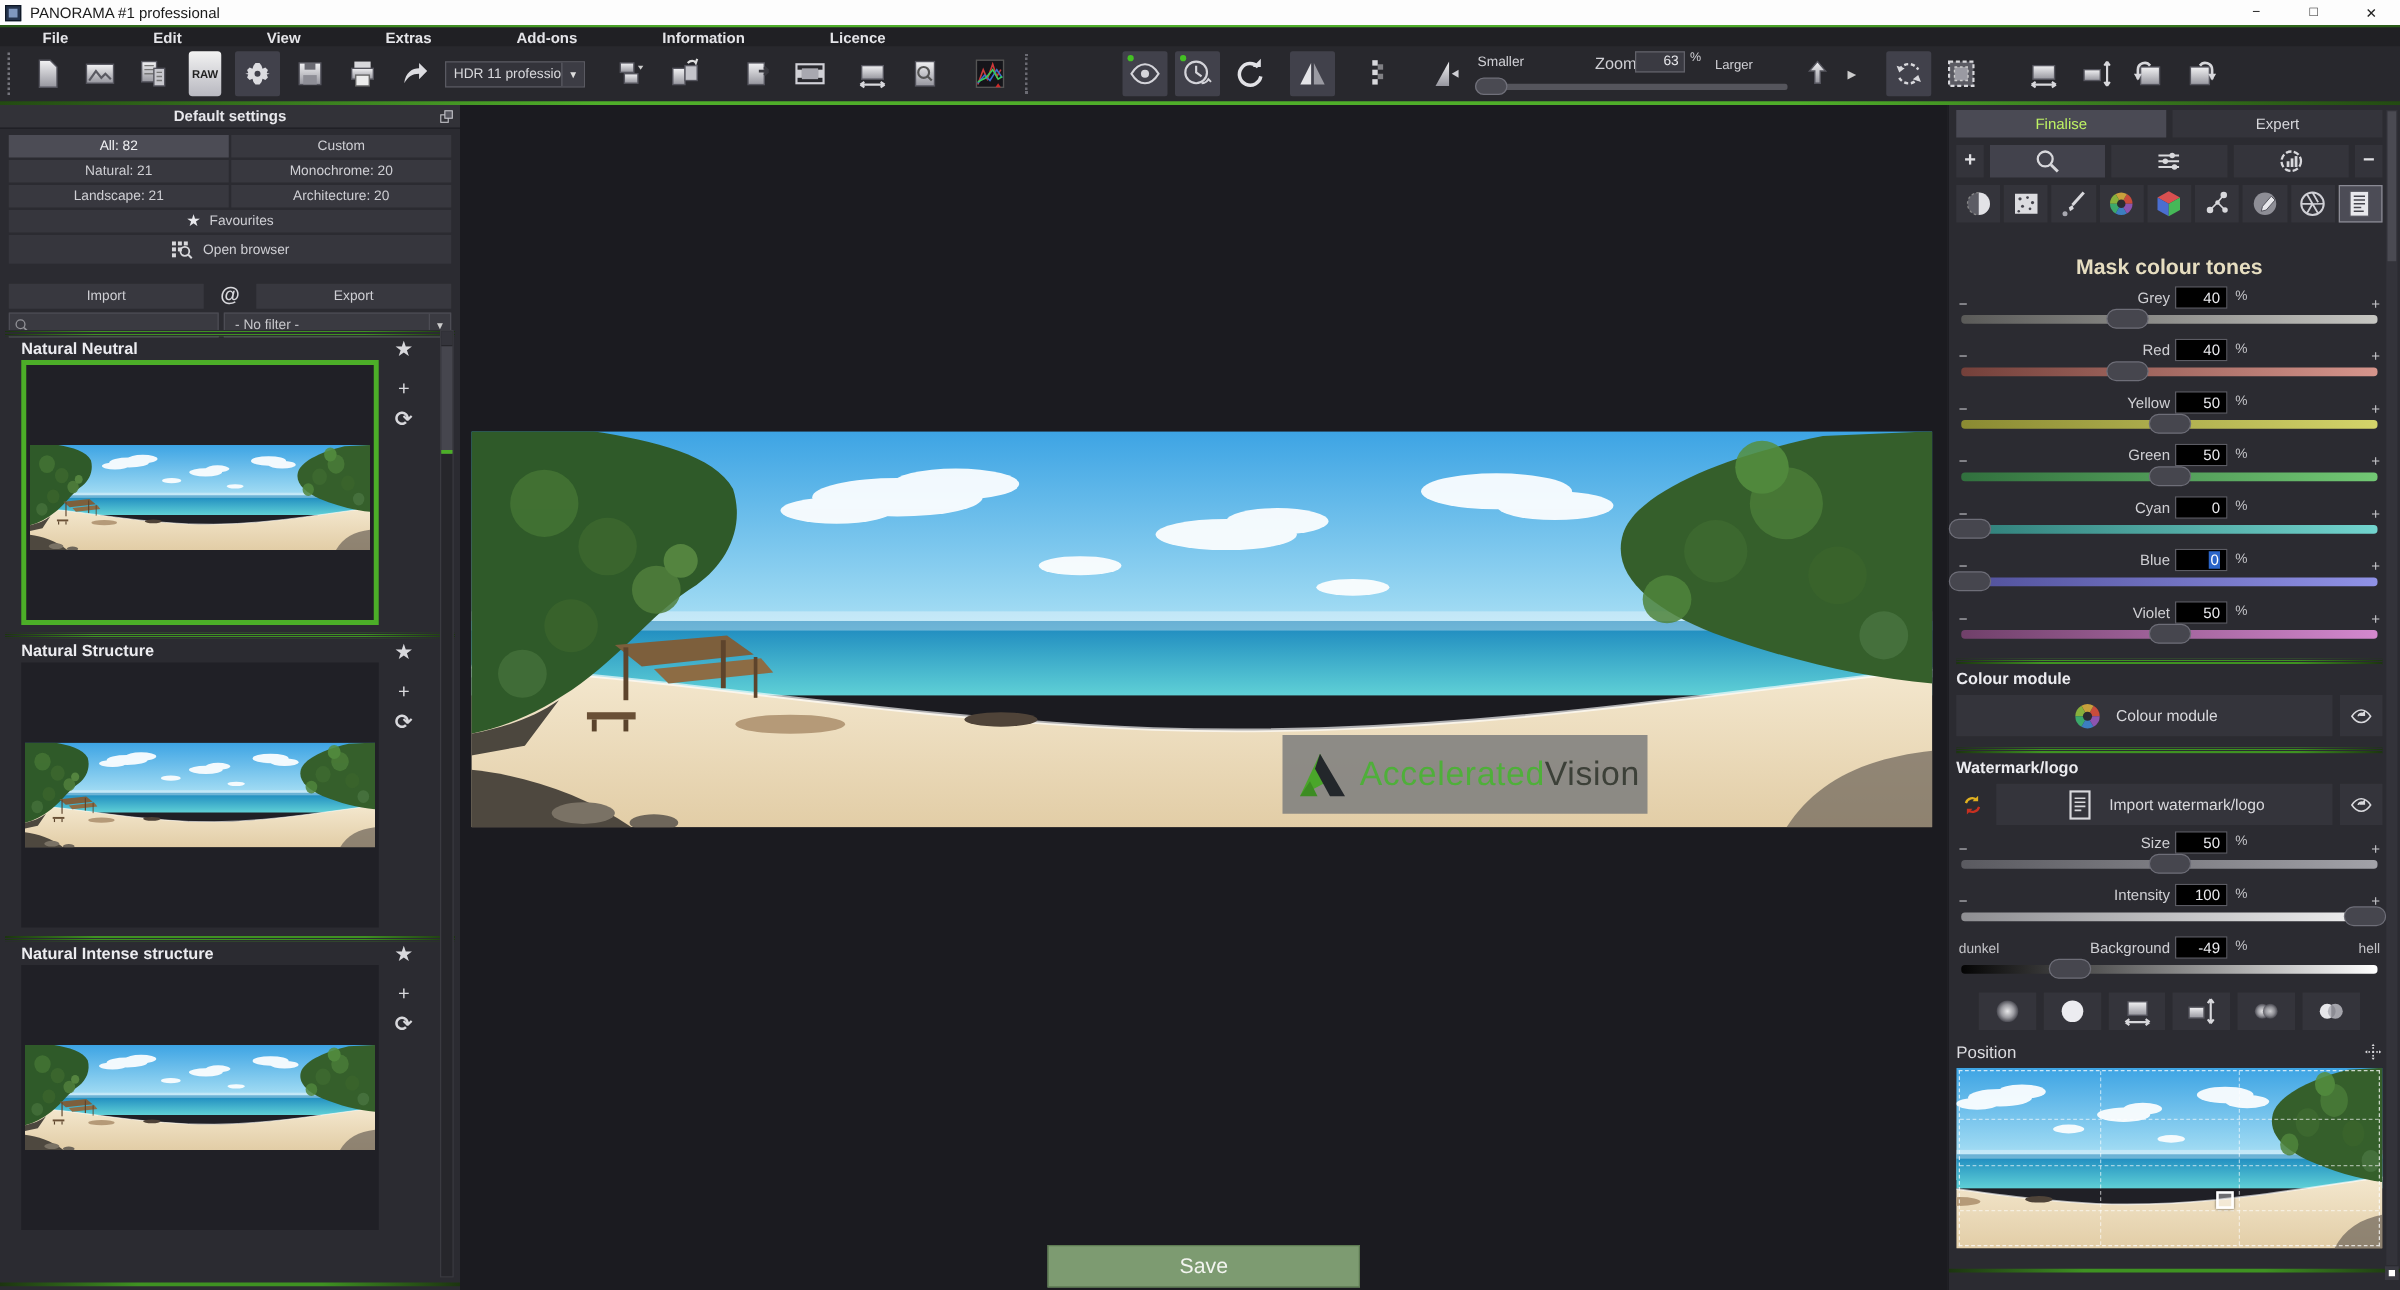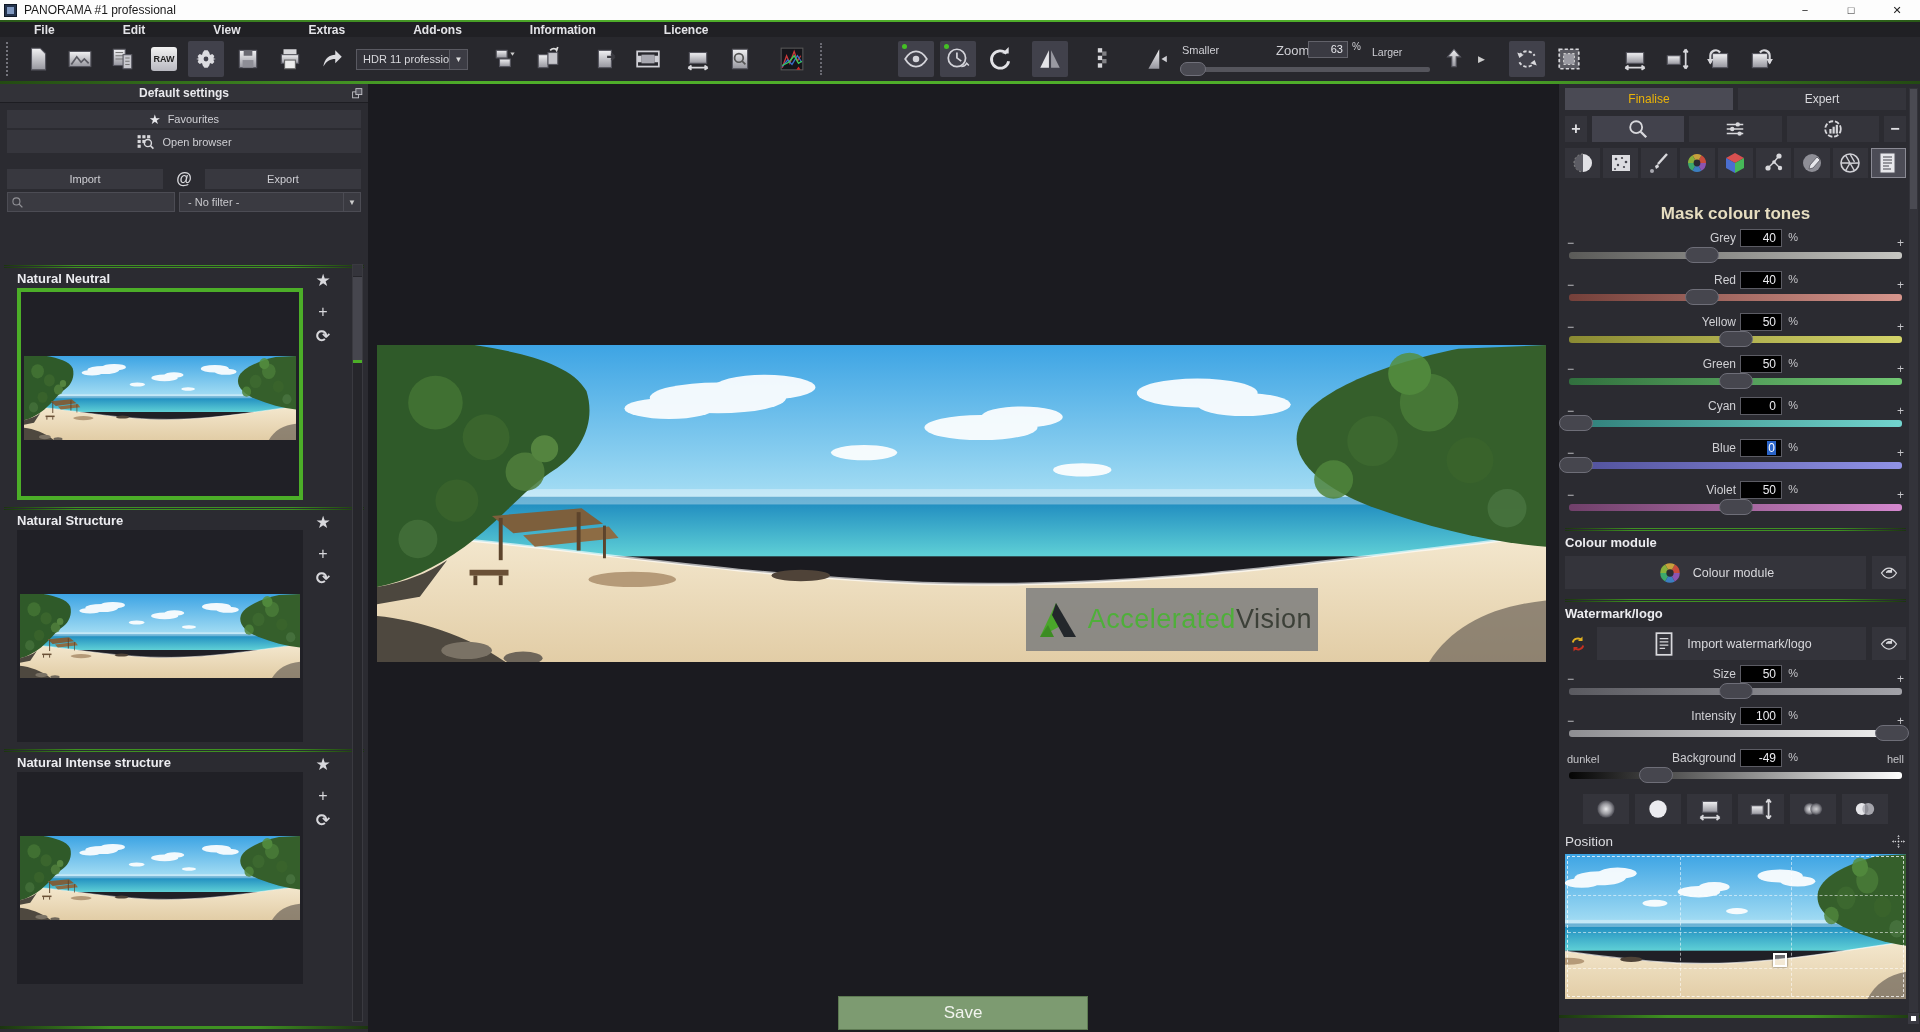--- a/index.html
+++ b/index.html
@@ -24,21 +24,21 @@
     display:flex; align-items:center; }
   #menubar .mitem { padding:0 34px; font-weight:bold; color:#e4e4e8; font-size:12px; }
 
   
   #toolbar { position:absolute; left:0; top:37px; width:1920px; height:44px; background:#28282d;
     display:flex; align-items:center; gap:6px; padding:0 6px; }
   .drag-dots { width:4px; height:34px; border-left:2px dotted #74747c; margin-right:4px; }
   .tbtn { width:36px; height:36px; display:flex; align-items:center; justify-content:center; border-radius:2px; flex:none; }
   .tbtn.active { background:#41414b; }
   .tbtn svg { width:26px; height:26px; }
-  .raw-box { width:26px; height:24px; background:linear-gradient(#f2f2f2,#b8b8c0); color:#222; border-radius:3px;
+  .raw-box { width:26px; height:36px; background:linear-gradient(#f2f2f2,#b8b8c0); color:#222; border-radius:3px;
     font-size:9px; font-weight:bold; display:flex; align-items:center; justify-content:center; }
   #format-select { width:112px; height:21px; background:#33333a; border:1px solid #5a5a62; display:flex; align-items:center; }
   #format-select .fval { flex:1; padding-left:6px; color:#d8d8dc; font-size:11px; white-space:nowrap; overflow:hidden; }
   #format-select .farrow { width:18px; height:100%; border-left:1px solid #5a5a62; background:#3c3c44;
     display:flex; align-items:center; justify-content:center; font-size:8px; color:#ddd; }
   .tsep { width:2px; height:32px; border-left:2px dotted #6a6a72; margin:0 4px; }
   .greendot { position:absolute; left:4px; top:3px; width:5px; height:5px; border-radius:50%; background:#44c024; }
   #zoomblock { position:relative; width:250px; height:38px; flex:none; }
   #zoomblock .zl { position:absolute; font-size:11px; color:#cfcfd4; }
   #zoom-value { position:absolute; left:128px; top:1px; width:40px; height:17px; background:#3a3a42;
@@ -108,21 +108,21 @@
   #wm-text .d { color:#3c4038; }
   #save-btn { position:absolute; left:50%; bottom:2px; transform:translateX(-50%); width:250px; height:34px;
     background:#7d9b71; border:1px solid #5d7a52; color:#f2f4ef; font-size:17px;
     display:flex; align-items:center; justify-content:center; }
 
   
   #right-panel { position:absolute; right:0; top:84px; width:362px; bottom:0; background:#2b2b31; border-left:1px solid #1a1a1e; }
   #rp-inner { position:absolute; left:6px; right:14px; top:0; bottom:0; }
   #rp-tabs { display:grid; grid-template-columns:1fr 1fr; gap:5px; margin-top:4px; }
   .rtab { height:22px; display:flex; align-items:center; justify-content:center; background:#34343b; color:#d8d8dc; font-size:12px; }
-  .rtab.active { background:#4a4a54; color:#eab308; }
+  .rtab.active { background:#4a4a54; color:#bef264; }
   #rp-toolrow { display:flex; gap:5px; margin-top:6px; height:26px; }
   .rp-smallbtn { width:22px; background:#34343b; display:flex; align-items:center; justify-content:center;
     font-size:16px; font-weight:bold; color:#e0e0e4; }
   .rp-widebtn { flex:1; background:#34343b; display:flex; align-items:center; justify-content:center; }
   .rp-widebtn.active { background:#42424c; }
   .rp-widebtn svg { width:22px; height:22px; }
   #rp-iconrow { display:flex; gap:3px; margin-top:6px; height:30px; }
   .rp-tool { flex:1; background:#34343b; display:flex; align-items:center; justify-content:center; border:1px solid transparent; }
   .rp-tool svg { width:24px; height:24px; }
   .rp-tool.active { background:#4c4c56; border:1px solid #8a8a94; }
@@ -700,20 +700,28 @@
 <div id="accent-toolbar"></div>
 
 <div id="left-panel">
   <div id="lp-header">
     <span>Default settings</span>
     <svg>
         <use href="#i-undock"></use>
       </svg>
   </div>
   <div class="lp-pad">
+    <div id="filter-grid">
+      <div class="fbtn active">All: 82</div>
+      <div class="fbtn">Custom</div>
+      <div class="fbtn">Natural: 21</div>
+      <div class="fbtn">Monochrome: 20</div>
+      <div class="fbtn">Landscape: 21</div>
+      <div class="fbtn">Architecture: 20</div>
+    </div>
     <div class="wide-btn">
       <span style="font-size:13px;color:#e8e8ec">★</span>
       <span>Favourites</span>
     </div>
     <div class="wide-btn tall">
       <svg style="width:19px;height:19px">
           <use href="#i-gridsearch"></use>
         </svg>
       <span>Open browser</span>
     </div>

